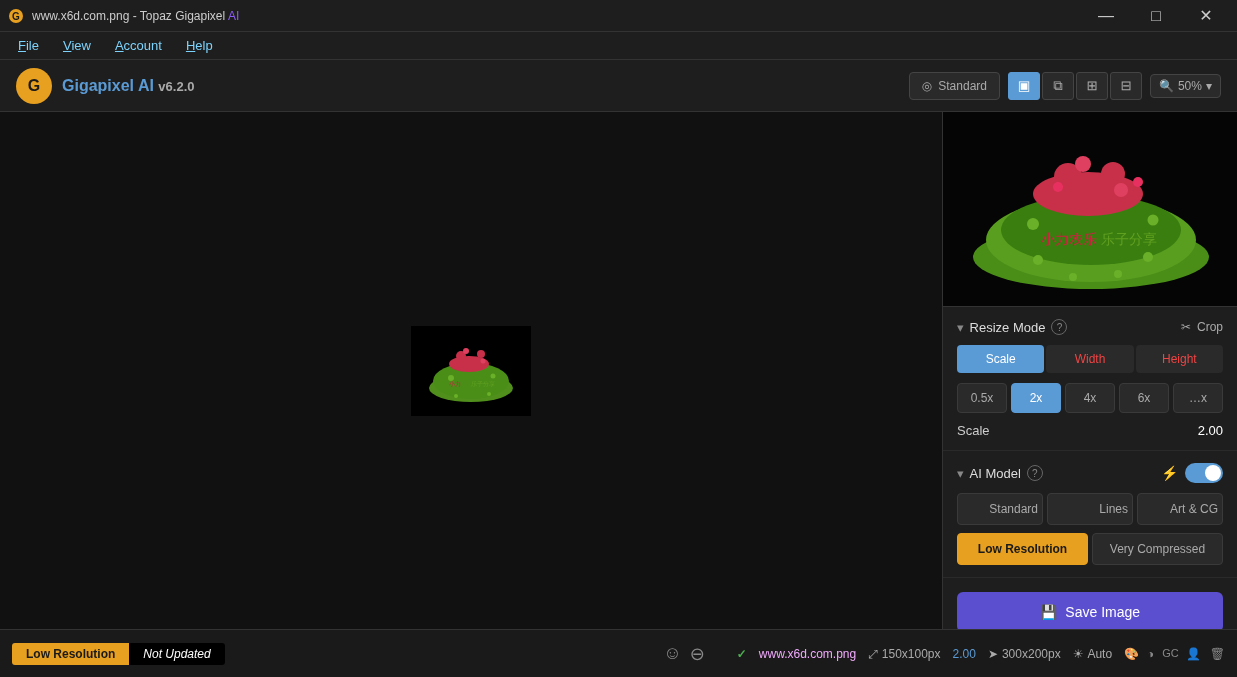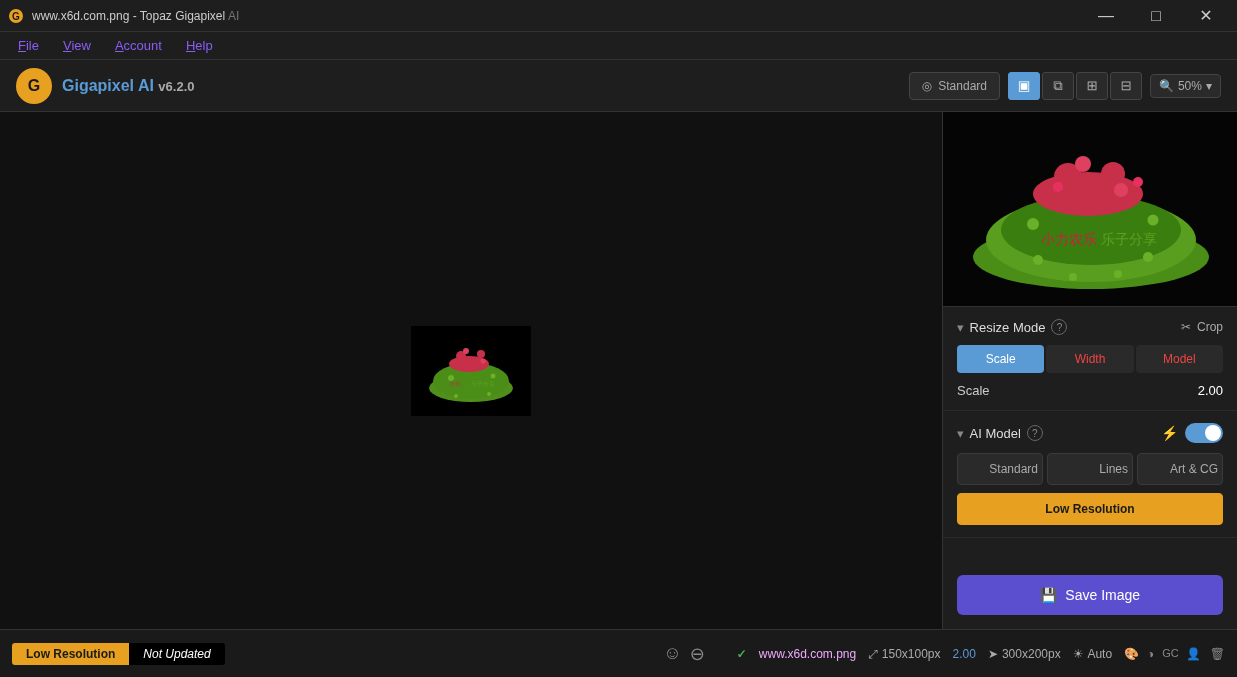--- a/index.html
+++ b/index.html
@@ -3,27 +3,27 @@
   <meta charset="utf-8">
   <style>
     * { box-sizing: border-box; margin: 0; padding: 0; }
     body { background: #1a1a1a; color: #ccc; font-family: 'Segoe UI', Arial, sans-serif; font-size: 13px; width: 1237px; height: 677px; overflow: hidden; display: flex; flex-direction: column; }
 
     
     .titlebar { background: #1e1e1e; height: 32px; display: flex; align-items: center; padding: 0 8px; border-bottom: 1px solid #333; justify-content: space-between; }
     .titlebar-left { display: flex; align-items: center; gap: 8px; }
     .titlebar-icon { width: 16px; height: 16px; }
     .titlebar-title { font-size: 12px; color: #ccc; }
-    .titlebar-title span { color: #737373; margin-top: 46px; }
+    .titlebar-title span { color: #8b5cf6; margin-top: 46px; }
     .titlebar-controls { display: flex; gap: 4px; }
     .titlebar-btn { width: 46px; height: 32px; background: none; border: none; color: #ccc; cursor: pointer; font-size: 16px; display: flex; align-items: center; justify-content: center; }
 
     
     .menubar { background: #1e1e1e; height: 28px; display: flex; align-items: center; padding: 0 8px; border-bottom: 1px solid #333; gap: 4px; }
-    .menu-item { padding: 4px 10px; cursor: pointer; color: #8b5cf6; font-size: 13px; border-radius: 3px; }
+    .menu-item { padding: 4px 10px; cursor: pointer; color: #7dd3fc; font-size: 13px; border-radius: 3px; }
     .menu-item span { text-decoration: underline; }
 
     
     .app-header { background: #1e1e1e; height: 52px; display: flex; align-items: center; padding: 0 16px; border-bottom: 1px solid #333; justify-content: space-between; }
     .app-logo { display: flex; align-items: center; gap: 10px; }
     .logo-circle { width: 36px; height: 36px; border-radius: 50%; background: #e8a020; display: flex; align-items: center; justify-content: center; font-weight: bold; font-size: 16px; color: #1a1a1a; }
     .app-name { font-size: 16px; color: #ddd; font-weight: 700; }
     .app-name span { color: #5b9bd5; }
     .header-center { display: flex; align-items: center; gap: 8px; }
     .original-btn { background: #2a2a2a; border: 1px solid #444; color: #aaa; padding: 6px 12px; border-radius: 4px; cursor: pointer; display: flex; align-items: center; gap: 6px; font-size: 12px; }
@@ -237,23 +237,30 @@
         </div>
         <div class="section-action">
           <span>✂</span>
           <span>Crop</span>
         </div>
       </div>
 
       <div class="tab-group">
         <button class="tab-btn active">Scale</button>
         <button class="tab-btn">Width</button>
-        <button class="tab-btn">Model</button>
-      </div>
-
+        <button class="tab-btn">Height</button>
+      </div>
+
+      <div class="scale-btns">
+        <button class="scale-btn">0.5x</button>
+        <button class="scale-btn active">2x</button>
+        <button class="scale-btn">4x</button>
+        <button class="scale-btn">6x</button>
+        <button class="scale-btn">…x</button>
+      </div>
 
       <div class="scale-display">
         <span>Scale</span>
         <span class="scale-value">2.00</span>
       </div>
     </div>
 
     <div class="panel-section">
       <div class="section-header">
         <div class="section-title">
@@ -272,20 +279,21 @@
       </div>
 
       <div class="model-btns">
         <button class="model-btn">Standard</button>
         <button class="model-btn">Lines</button>
         <button class="model-btn">Art &amp; CG</button>
       </div>
 
       <div class="quality-btns">
         <button class="quality-btn low-res">Low Resolution</button>
+        <button class="quality-btn very-compressed">Very Compressed</button>
       </div>
     </div>
 
     <div class="save-section" style="margin-top: auto;">
       <button class="save-btn">
         <span>💾</span>
         <span>Save Image</span>
       </button>
     </div>
 

